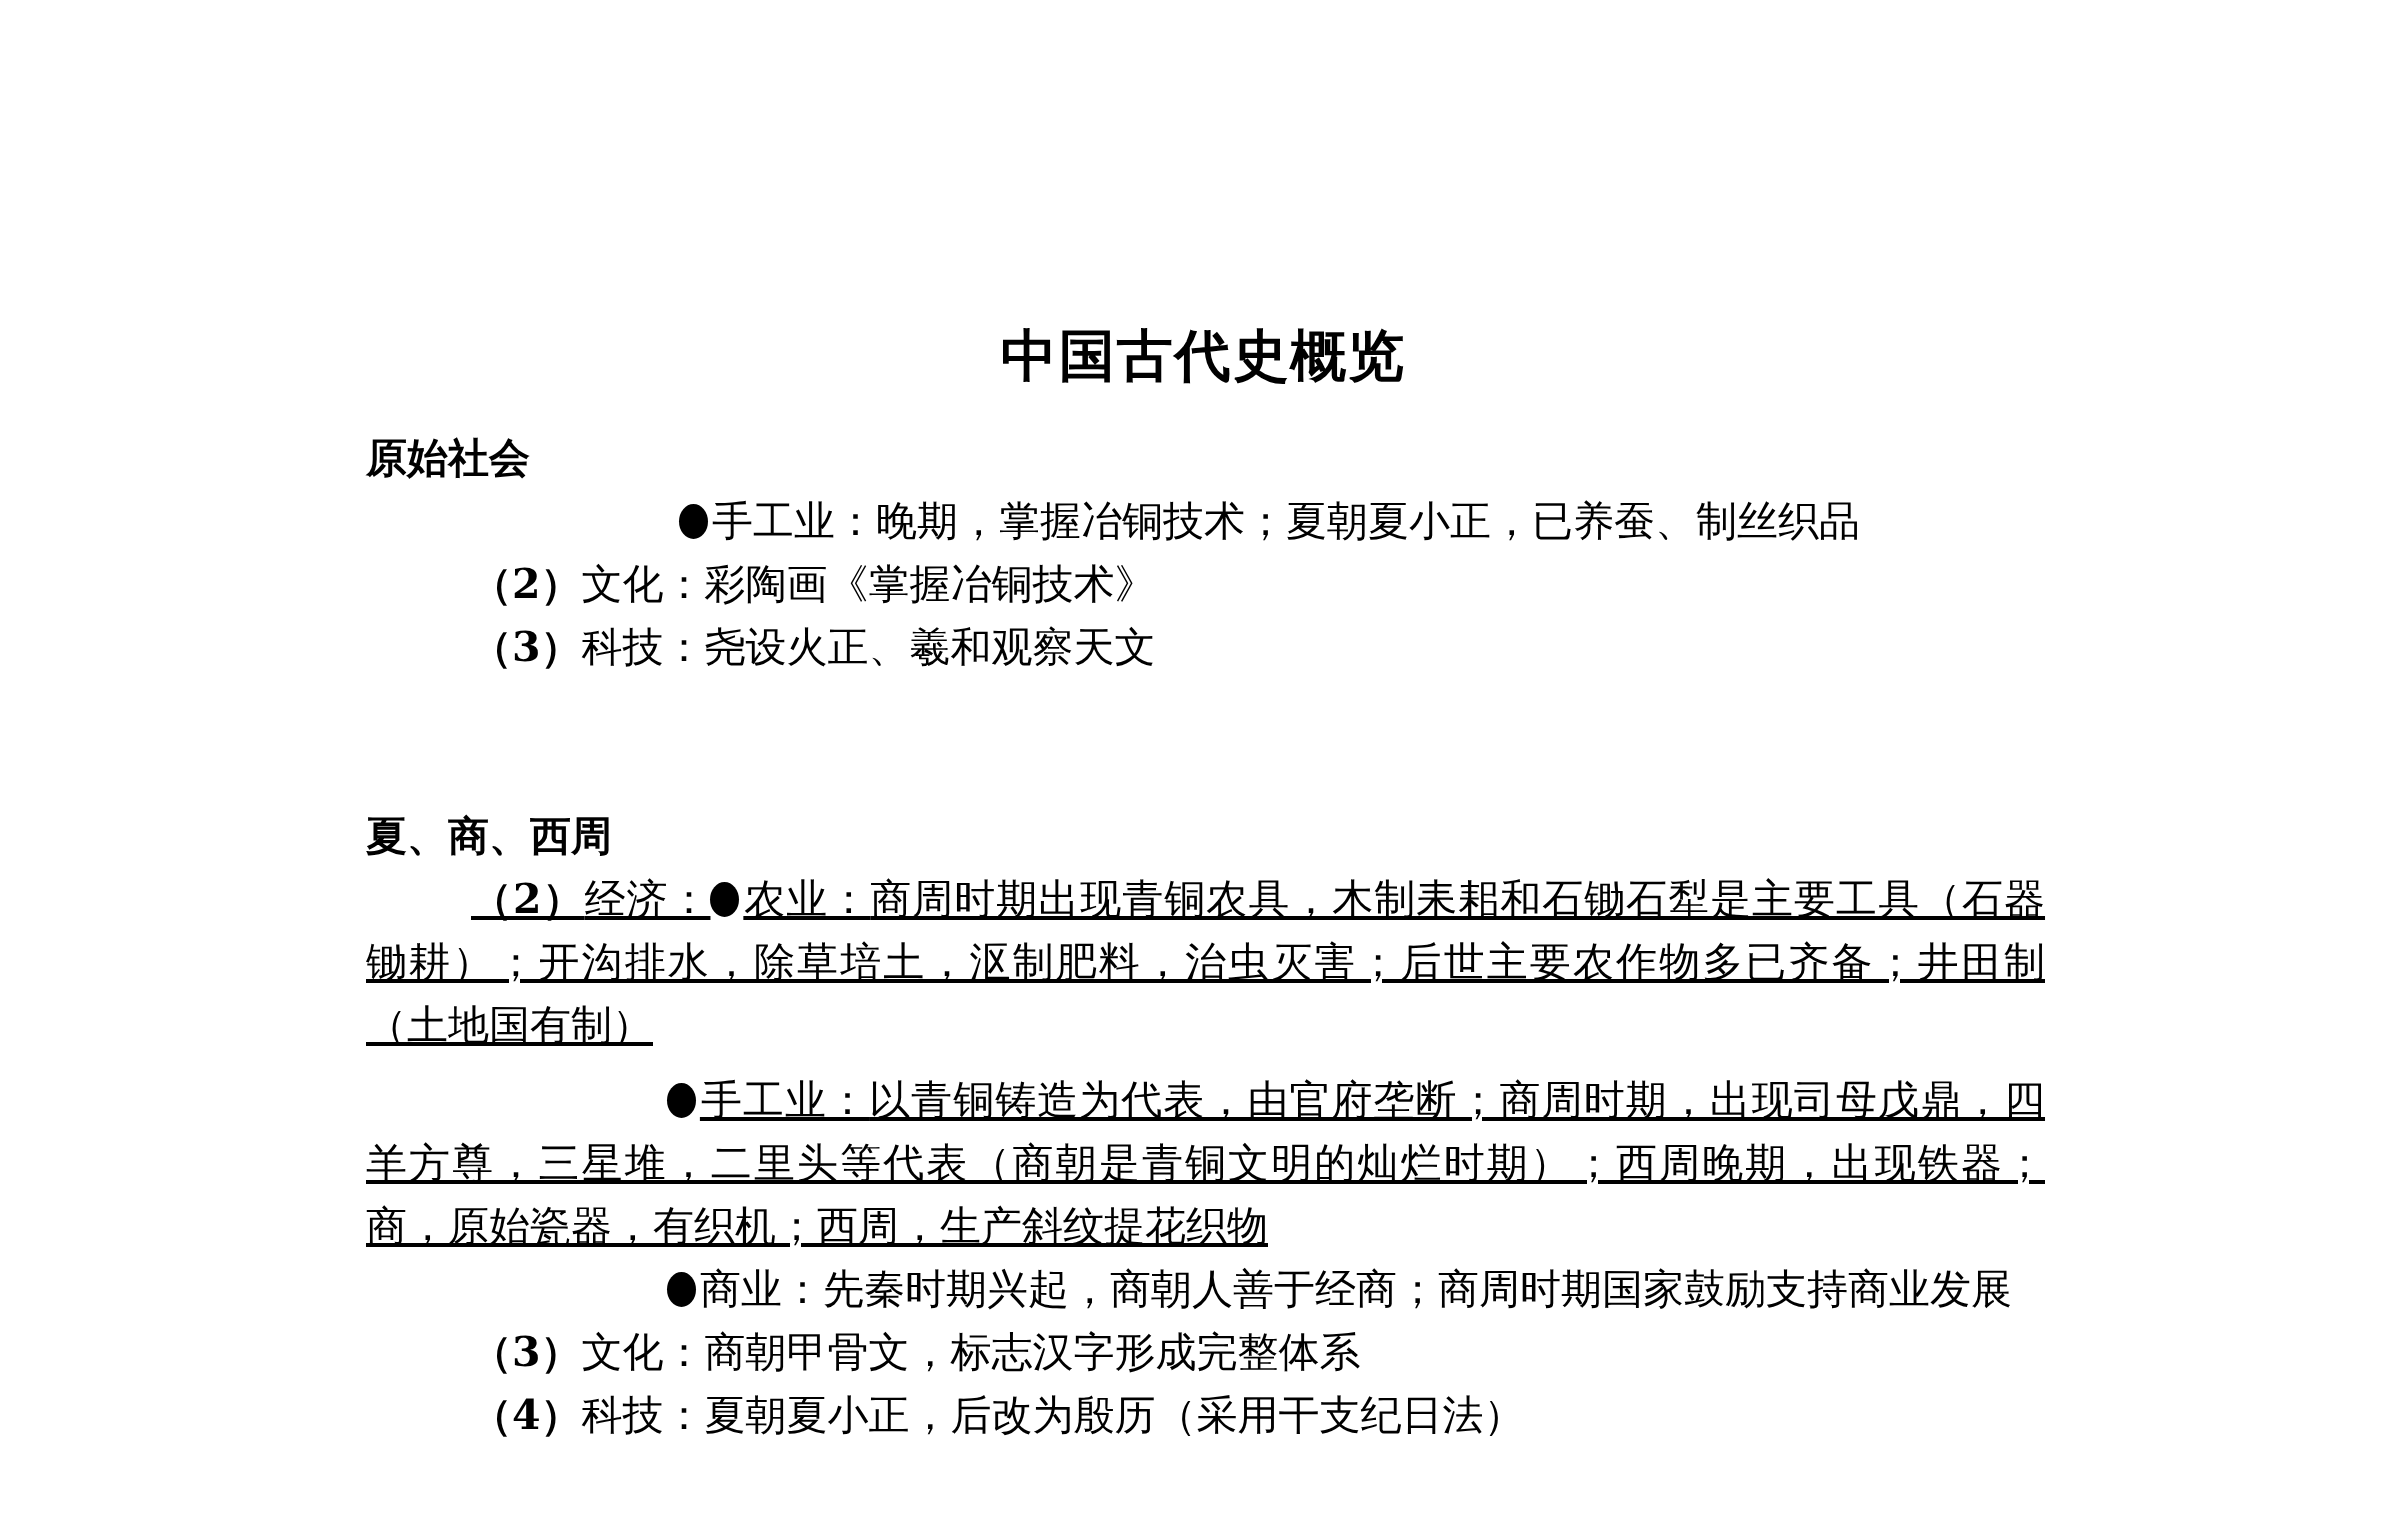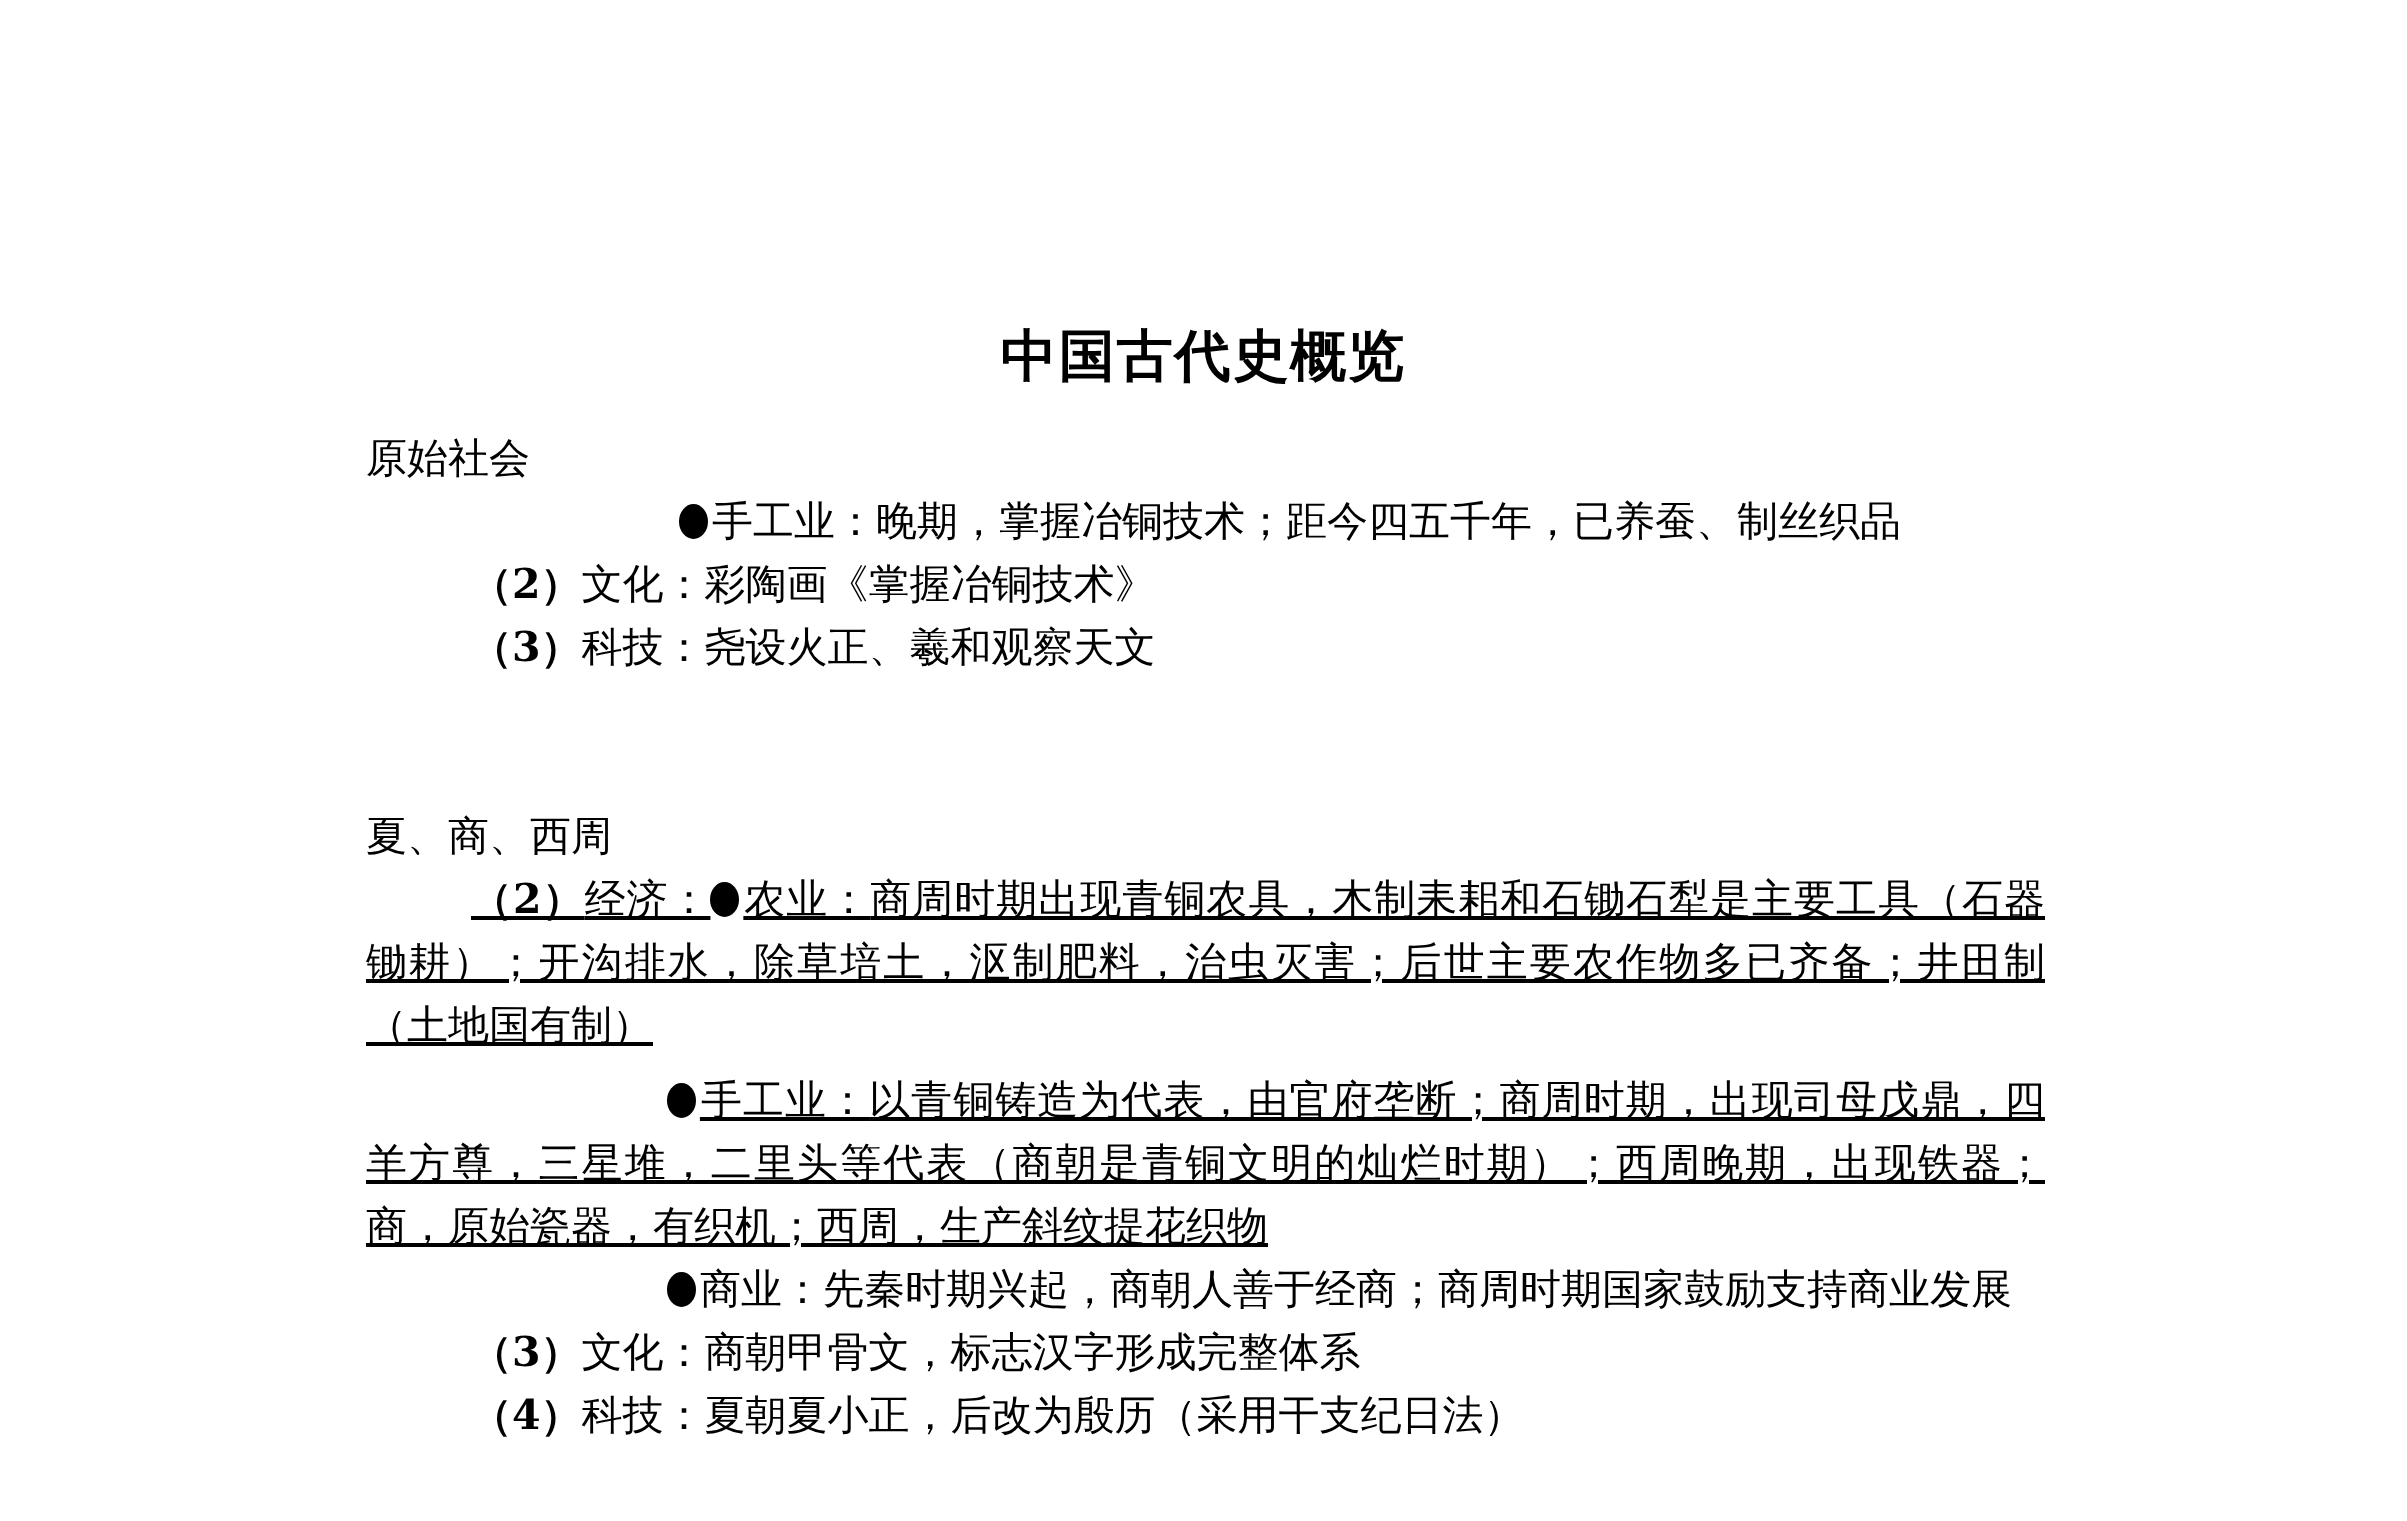--- a/index.html
+++ b/index.html
@@ -3,21 +3,21 @@
 <meta charset="utf-8">
 <style>
   html, body { margin:0; padding:0; background:#ffffff; }
   body { width:2407px; height:1522px; position:relative; overflow:hidden;
          font-family:"DejaVu Serif","Liberation Serif",serif; color:#000; }
   .page { position:absolute; left:0; top:0; width:2059px; height:1522px; background:#fff; }
   .title { position:absolute; left:0; width:2407px; top:316px; text-align:center;
            font-size:56px; font-weight:bold; line-height:78px; letter-spacing:1.9px; }
   .content { position:absolute; left:366px; top:427px; width:1679px;
              font-size:41px; line-height:63px; }
-  .section-heading { font-weight:normal; height:63px; white-space:nowrap; }
+  .section-heading { font-weight:bold; height:63px; white-space:nowrap; }
   .line { white-space:nowrap; height:63px; }
   .wrap { white-space:normal; text-align:justify; text-align-last:left;text-decoration:underline; }
   .ind1 { padding-left:105px; }
   .ind-bullet1 { padding-left:313px; }
   .ind-bullet2 { padding-left:301px; }
   .num { font-weight:bold; }
   .gap { height:126px; }
   .bullet { display:inline-block; width:29px; height:35px; border-radius:50%;
             background:#000; vertical-align:-3.9px; margin-right:3.9px; }
 </style>
@@ -26,21 +26,21 @@
 
 <div class="page">
 
   <div class="title">中国古代史概览</div>
 
   <div class="content">
 
     <div class="section-heading">原始社会</div>
 
     <div class="line ind-bullet1">
-      <span class="bullet"></span><span>手工业：</span><span>晚期，掌握冶铜技术；距今四五千年，已养蚕、制丝织品</span>
+      <span class="bullet"></span><span>手工业：</span><span>晚期，掌握冶铜技术；夏朝夏小正，已养蚕、制丝织品</span>
     </div>
     <div class="line ind1">
       <span class="num">（2）</span><span>文化：</span><span>彩陶画《掌握冶铜技术》</span>
     </div>
     <div class="line ind1">
       <span class="num">（3）</span><span>科技：</span><span>尧设火正、羲和观察天文</span>
     </div>
 
     <div class="gap"></div>
 

